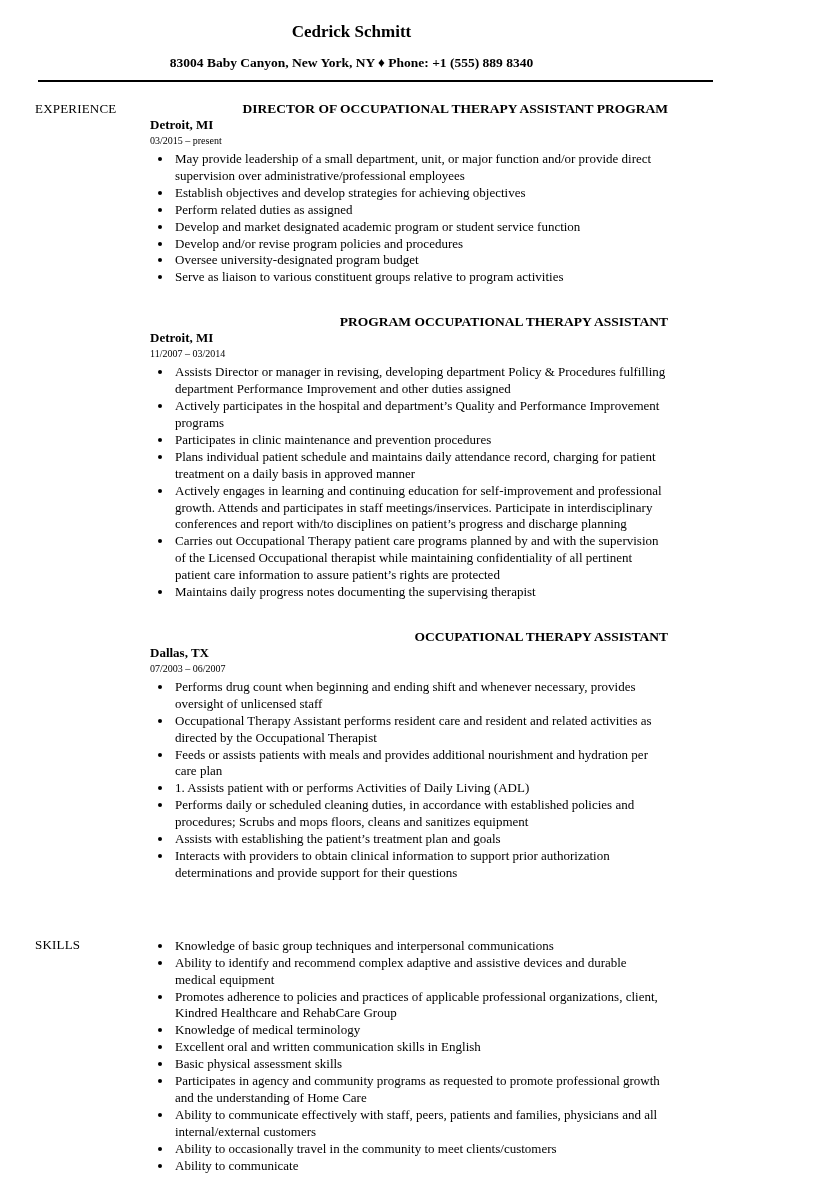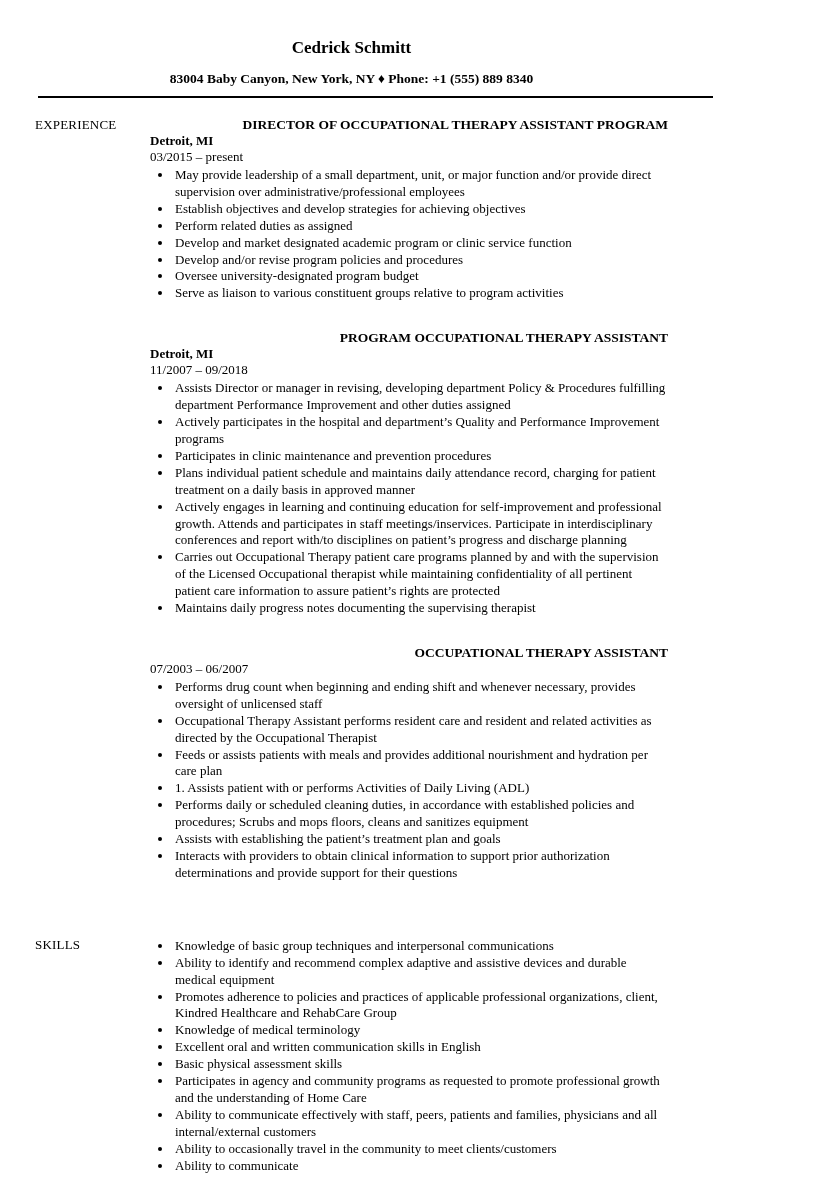--- a/index.html
+++ b/index.html
@@ -8,21 +8,21 @@
     background: #ffffff;
   }
   .page {
     position: relative;
     width: 713px;
     height: 1178px;
     background: #ffffff;
     color: #000000;
     font-family: "Liberation Serif", serif;
     box-sizing: border-box;
-    padding: 38px 45px 0 35px;
+    padding: 22px 45px 0 35px;
     overflow: hidden;
   }
   .resume-header {
     text-align: center;
   }
   .candidate-name {
     font-size: 17px;
     font-weight: bold;
     line-height: 20px;
   }
@@ -67,21 +67,21 @@
     font-weight: bold;
     line-height: 17px;
     text-align: right;
   }
   .job-location {
     font-size: 13px;
     font-weight: bold;
     line-height: 16px;
   }
   .job-dates {
-    font-size: 13px;
+    font-size: 10px;
     line-height: 16px;
   }
   ul.bullets {
     margin: 2px 0 0 0;
     padding-left: 23px;
     list-style-type: disc;
   }
   ul.bullets li {
     font-size: 13px;
     line-height: 16.9px;
@@ -116,42 +116,43 @@
       <div class="section-label">EXPERIENCE</div>
       <div class="section-content">
           <div class="job-entry">
             <div class="job-title">DIRECTOR OF OCCUPATIONAL THERAPY ASSISTANT PROGRAM</div>
             <div class="job-location">Detroit, MI</div>
             <div class="job-dates">03/2015 – present</div>
             <ul class="bullets">
               <li>May provide leadership of a small department, unit, or major function and/or provide direct supervision over administrative/professional employees</li>
               <li>Establish objectives and develop strategies for achieving objectives</li>
               <li>Perform related duties as assigned</li>
-              <li>Develop and market designated academic program or clinic service function</li>
+              <li>Develop and market designated academic program or student service function</li>
               <li>Develop and/or revise program policies and procedures</li>
               <li>Oversee university-designated program budget</li>
               <li>Serve as liaison to various constituent groups relative to program activities</li>
             </ul>
           </div>
           <div class="job-entry">
             <div class="job-title">PROGRAM OCCUPATIONAL THERAPY ASSISTANT</div>
             <div class="job-location">Detroit, MI</div>
-            <div class="job-dates">11/2007 – 09/2018</div>
+            <div class="job-dates">11/2007 – 03/2014</div>
             <ul class="bullets">
               <li>Assists Director or manager in revising, developing department Policy &amp; Procedures fulfilling department Performance Improvement and other duties assigned</li>
               <li>Actively participates in the hospital and department’s Quality and Performance Improvement programs</li>
               <li>Participates in clinic maintenance and prevention procedures</li>
               <li>Plans individual patient schedule and maintains daily attendance record, charging for patient treatment on a daily basis in approved manner</li>
               <li>Actively engages in learning and continuing education for self-improvement and professional growth. Attends and participates in staff meetings/inservices. Participate in interdisciplinary conferences and report with/to disciplines on patient’s progress and discharge planning</li>
               <li>Carries out Occupational Therapy patient care programs planned by and with the supervision of the Licensed Occupational therapist while maintaining confidentiality of all pertinent patient care information to assure patient’s rights are protected</li>
               <li>Maintains daily progress notes documenting the supervising therapist</li>
             </ul>
           </div>
           <div class="job-entry">
             <div class="job-title">OCCUPATIONAL THERAPY ASSISTANT</div>
+            <div class="job-location">Dallas, TX</div>
             <div class="job-dates">07/2003 – 06/2007</div>
             <ul class="bullets">
               <li>Performs drug count when beginning and ending shift and whenever necessary, provides oversight of unlicensed staff</li>
               <li>Occupational Therapy Assistant performs resident care and resident and related activities as directed by the Occupational Therapist</li>
               <li>Feeds or assists patients with meals and provides additional nourishment and hydration per care plan</li>
               <li>1. Assists patient with or performs Activities of Daily Living (ADL)</li>
               <li>Performs daily or scheduled cleaning duties, in accordance with established policies and procedures; Scrubs and mops floors, cleans and sanitizes equipment</li>
               <li>Assists with establishing the patient’s treatment plan and goals</li>
               <li>Interacts with providers to obtain clinical information to support prior authorization determinations and provide support for their questions</li>
             </ul>

